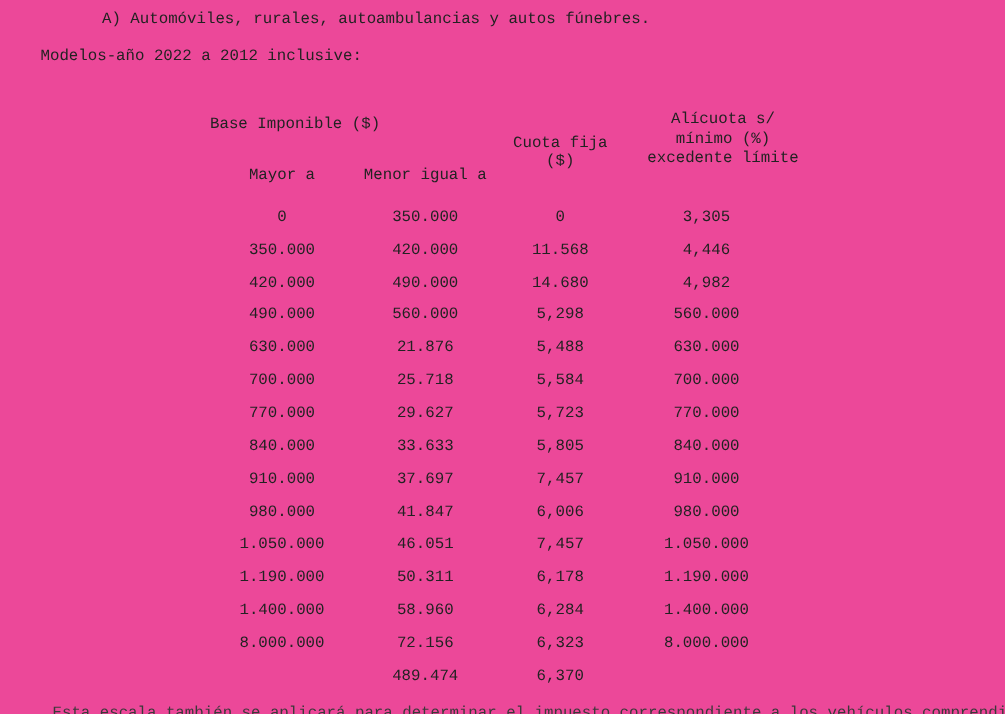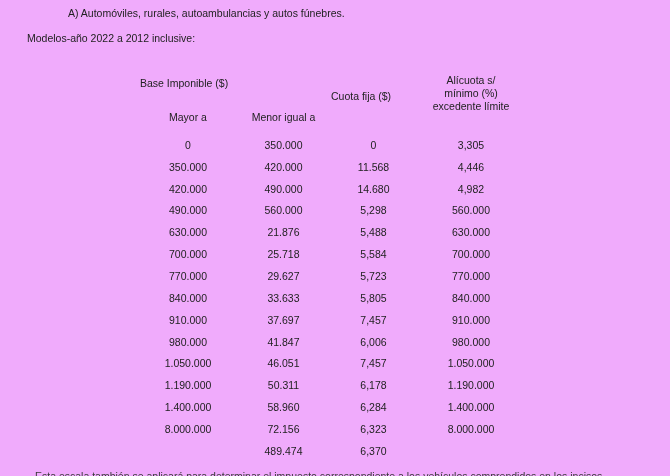--- a/index.html
+++ b/index.html
@@ -4,23 +4,23 @@
 <style>
   html, body {
     margin: 0;
     padding: 0;
     background: #ffffff;
   }
   .page {
     position: relative;
     width: 670px;
     height: 476px;
-    background: #f0abfc;
+    background: #ec4899;
     overflow: hidden;
-    font-family: Liberation Sans, sans-serif;
+    font-family: Liberation Mono, monospace;
     color: #222222;
     font-size: 10.5px;
   }
   .section-heading {
     position: absolute;
     left: 68px;
     top: 7px;
     white-space: nowrap;
   }
   .models-line {
@@ -49,24 +49,25 @@
     left: 236px;
     top: 111px;
     width: 95px;
     text-align: center;
   }
   .hdr-cuota {
     position: absolute;
     left: 331px;
     top: 90px;
     width: 85px;
+    text-align: center;
   }
   .hdr-alicuota {
     position: absolute;
-    left: 413px;
+    left: 424px;
     top: 74px;
     width: 116px;
     text-align: center;
     line-height: 13px;
   }
   
   .tbl-body {
     position: absolute;
     left: 140px;
     top: 134px;

